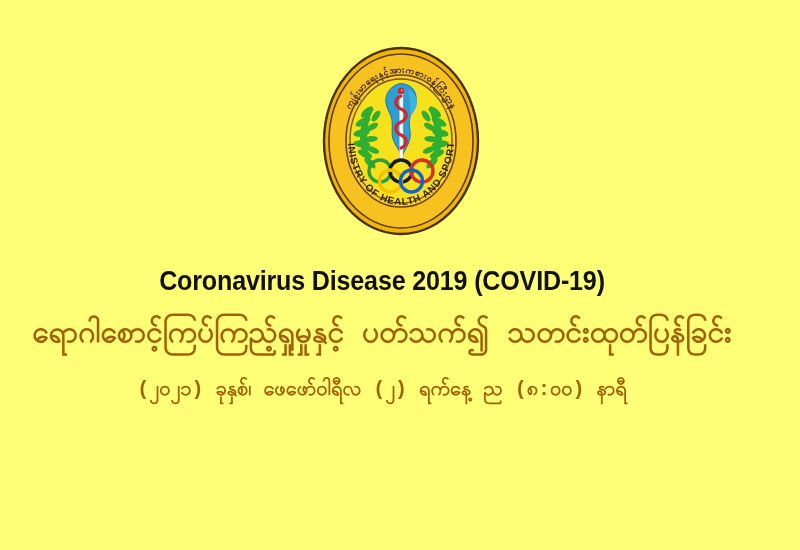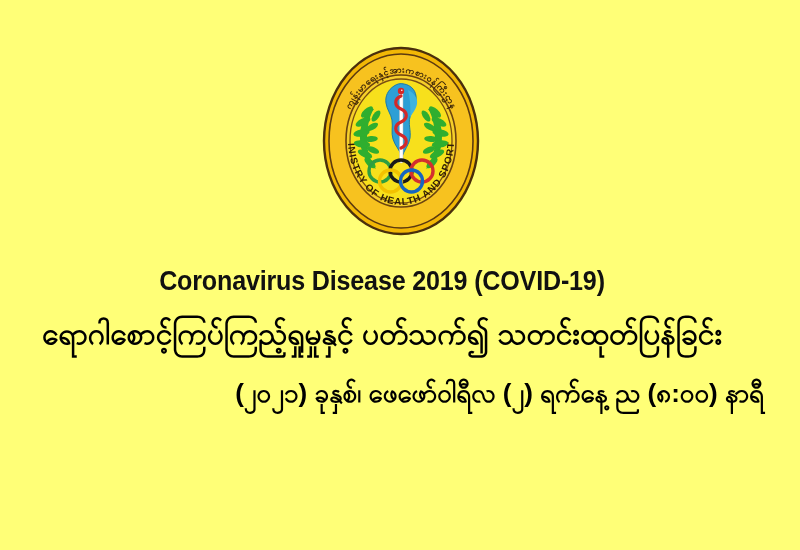--- a/index.html
+++ b/index.html
@@ -46,34 +46,33 @@
     font-weight: bold;
     color: #111111;
     letter-spacing: -0.2px;
     line-height: 1.0;
     margin: 0;
     padding: 0 0 2px 0;
     transform: scaleX(0.93);
   }
 
   .line-mm {
-    font-family: Liberation Sans, sans-serif;
-    color: #000000;
+    font-family: Liberation Mono, monospace;
+    color: #a16207;
     font-weight: bold;
     margin: 0;
     line-height: 1.28;
   }
   .line-mm-1 {
     font-size: 30px;
     padding-top: 18px;
   }
   .line-mm-2 {
-    font-size: 26px;
+    font-size: 20px;
     padding-top: 24px;
-    text-align: right;
   }
 </style>
 </head>
 <body>
 
 <div id="page">
 
   <div id="logo-wrap">
     <svg viewBox="0 0 158 190" xmlns="http://www.w3.org/2000/svg" aria-hidden="true">
       <defs>

